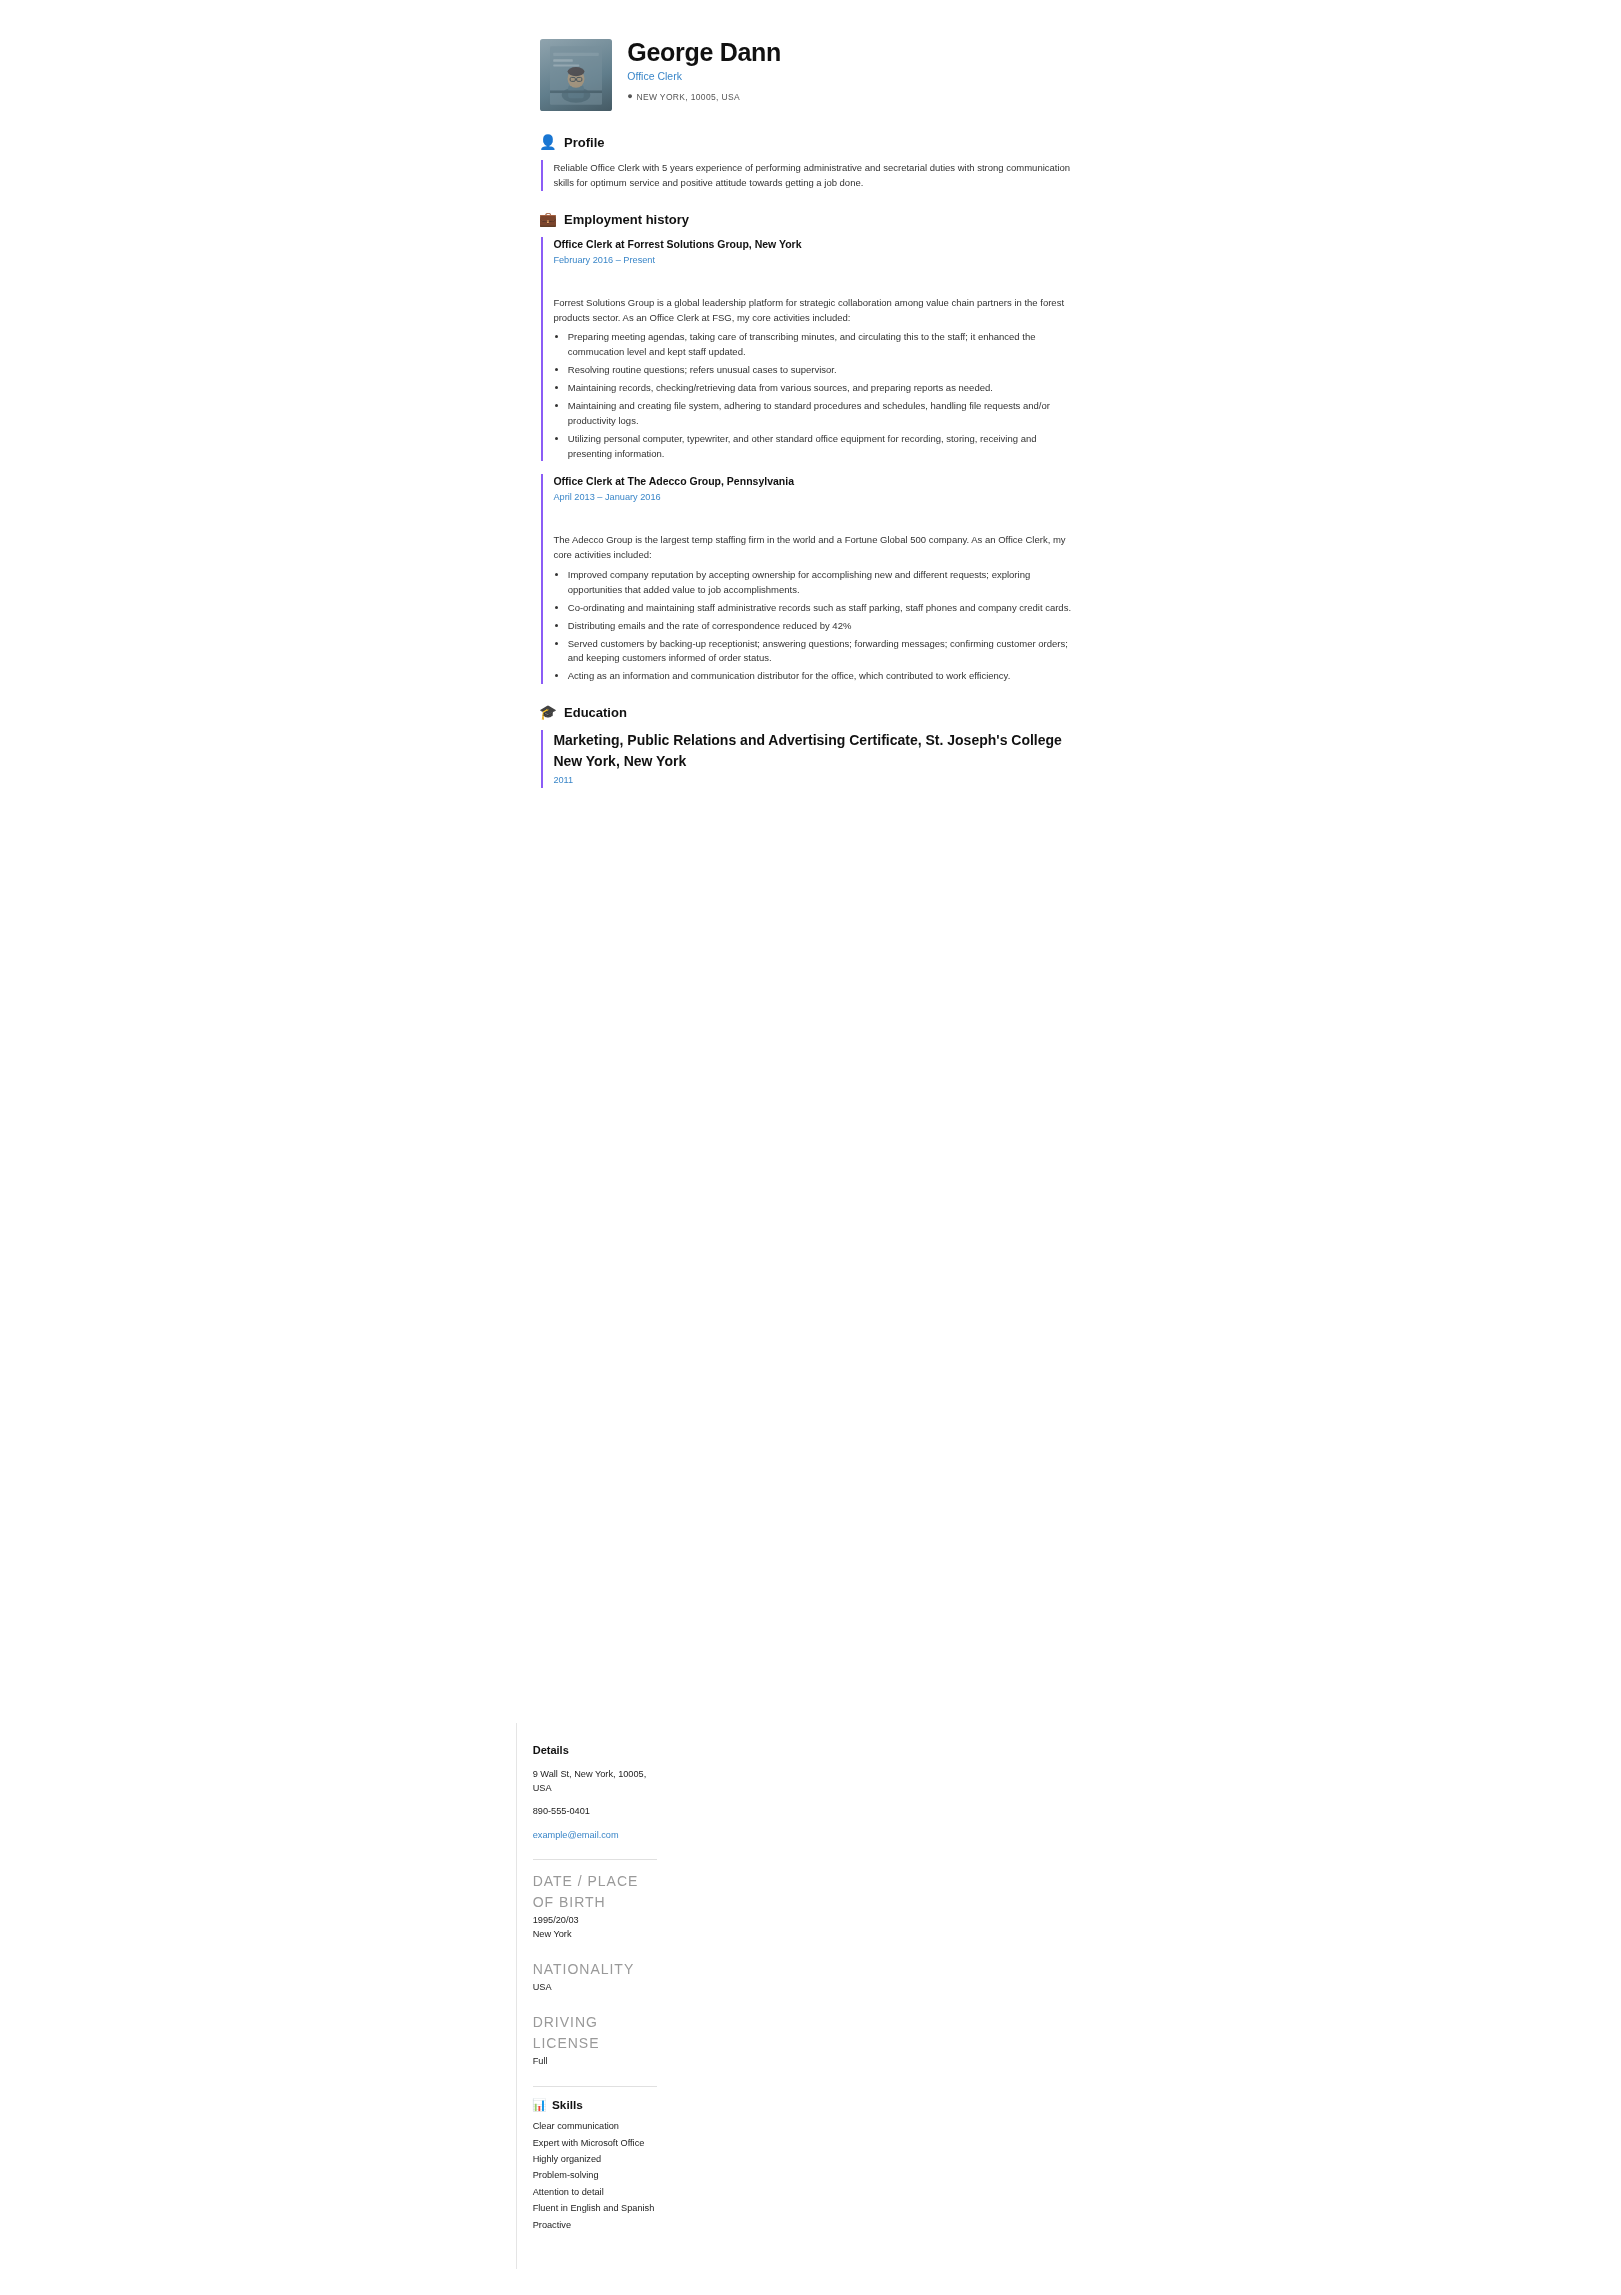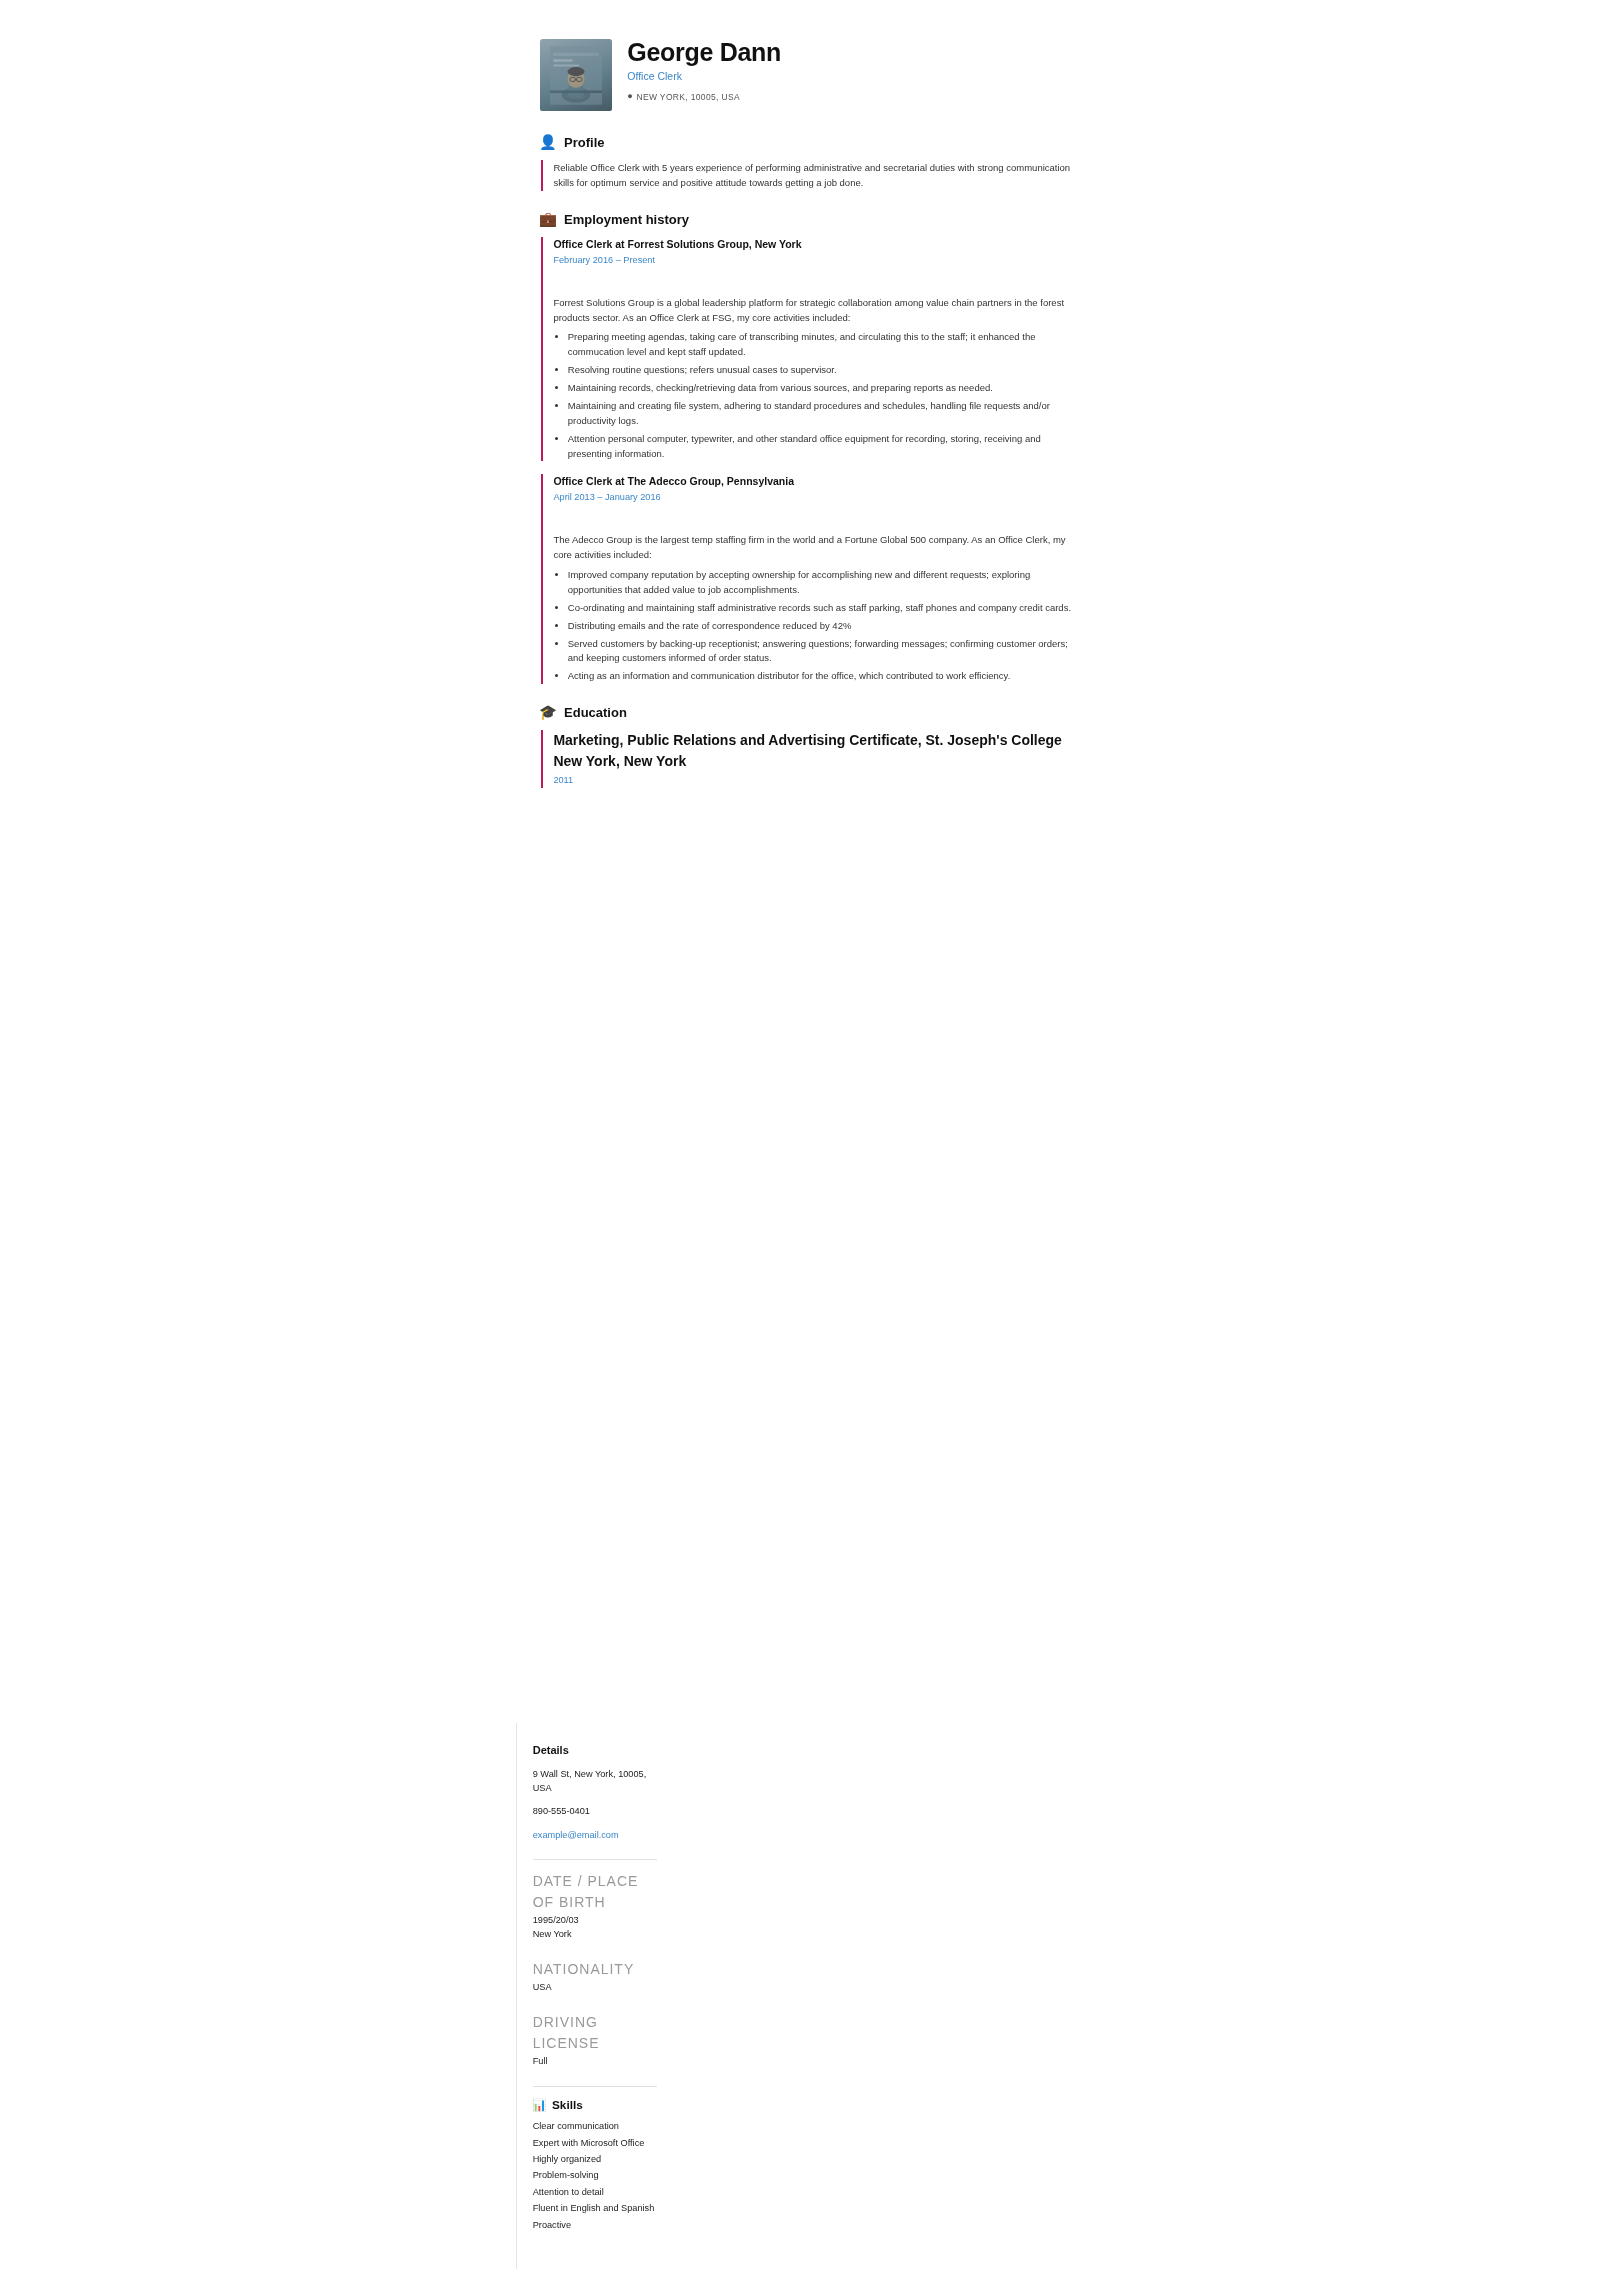--- a/index.html
+++ b/index.html
@@ -104,21 +104,21 @@
     .section-icon {
       font-size: 14.4px;
       color: #222;
     }
     .section-title {
       font-size: 13px;
       font-weight: 700;
       color: #111;
     }
     .bordered-content {
-      border-left: 2px solid #be185d;
+      border-left: 2px solid #8b5cf6;
       padding-left: 10.5px;
       margin-left: 1.3px;
     }
     .profile-text {
       font-size: 9.5px;
       color: #333;
       line-height: 1.6;
     }
     .job-title {
       font-size: 10.5px;
@@ -279,21 +279,21 @@
 
       <div class="bordered-content">
         <div class="job-title">Office Clerk at Forrest Solutions Group, New York</div>
         <div class="job-dates">February 2016  –  Present</div>
         <p class="job-desc">Forrest Solutions Group is a global leadership platform for strategic collaboration among value chain partners in the forest products sector. As an Office Clerk at FSG, my core activities included:</p>
         <ul class="job-bullets">
           <li>Preparing meeting agendas, taking  care of transcribing minutes, and circulating this to the staff; it enhanced the commucation level and kept staff updated.</li>
           <li>Resolving  routine questions; refers unusual cases to supervisor.</li>
           <li>Maintaining records, checking/retrieving data from various sources, and preparing reports as needed.</li>
           <li>Maintaining and creating file system, adhering to standard procedures and schedules, handling file requests and/or productivity logs.</li>
-          <li>Attention personal computer, typewriter, and other standard office equipment for recording, storing, receiving and presenting information.</li>
+          <li>Utilizing personal computer, typewriter, and other standard office equipment for recording, storing, receiving and presenting information.</li>
         </ul>
       </div>
 
       <div style="margin-top:13px;"></div>
 
       <div class="bordered-content">
         <div class="job-title">Office Clerk at The Adecco Group, Pennsylvania</div>
         <div class="job-dates">April 2013  –  January 2016</div>
         <p class="job-desc">The Adecco Group is the largest temp staffing firm in the world and a Fortune Global 500 company. As an Office Clerk, my core activities included:</p>
         <ul class="job-bullets">

